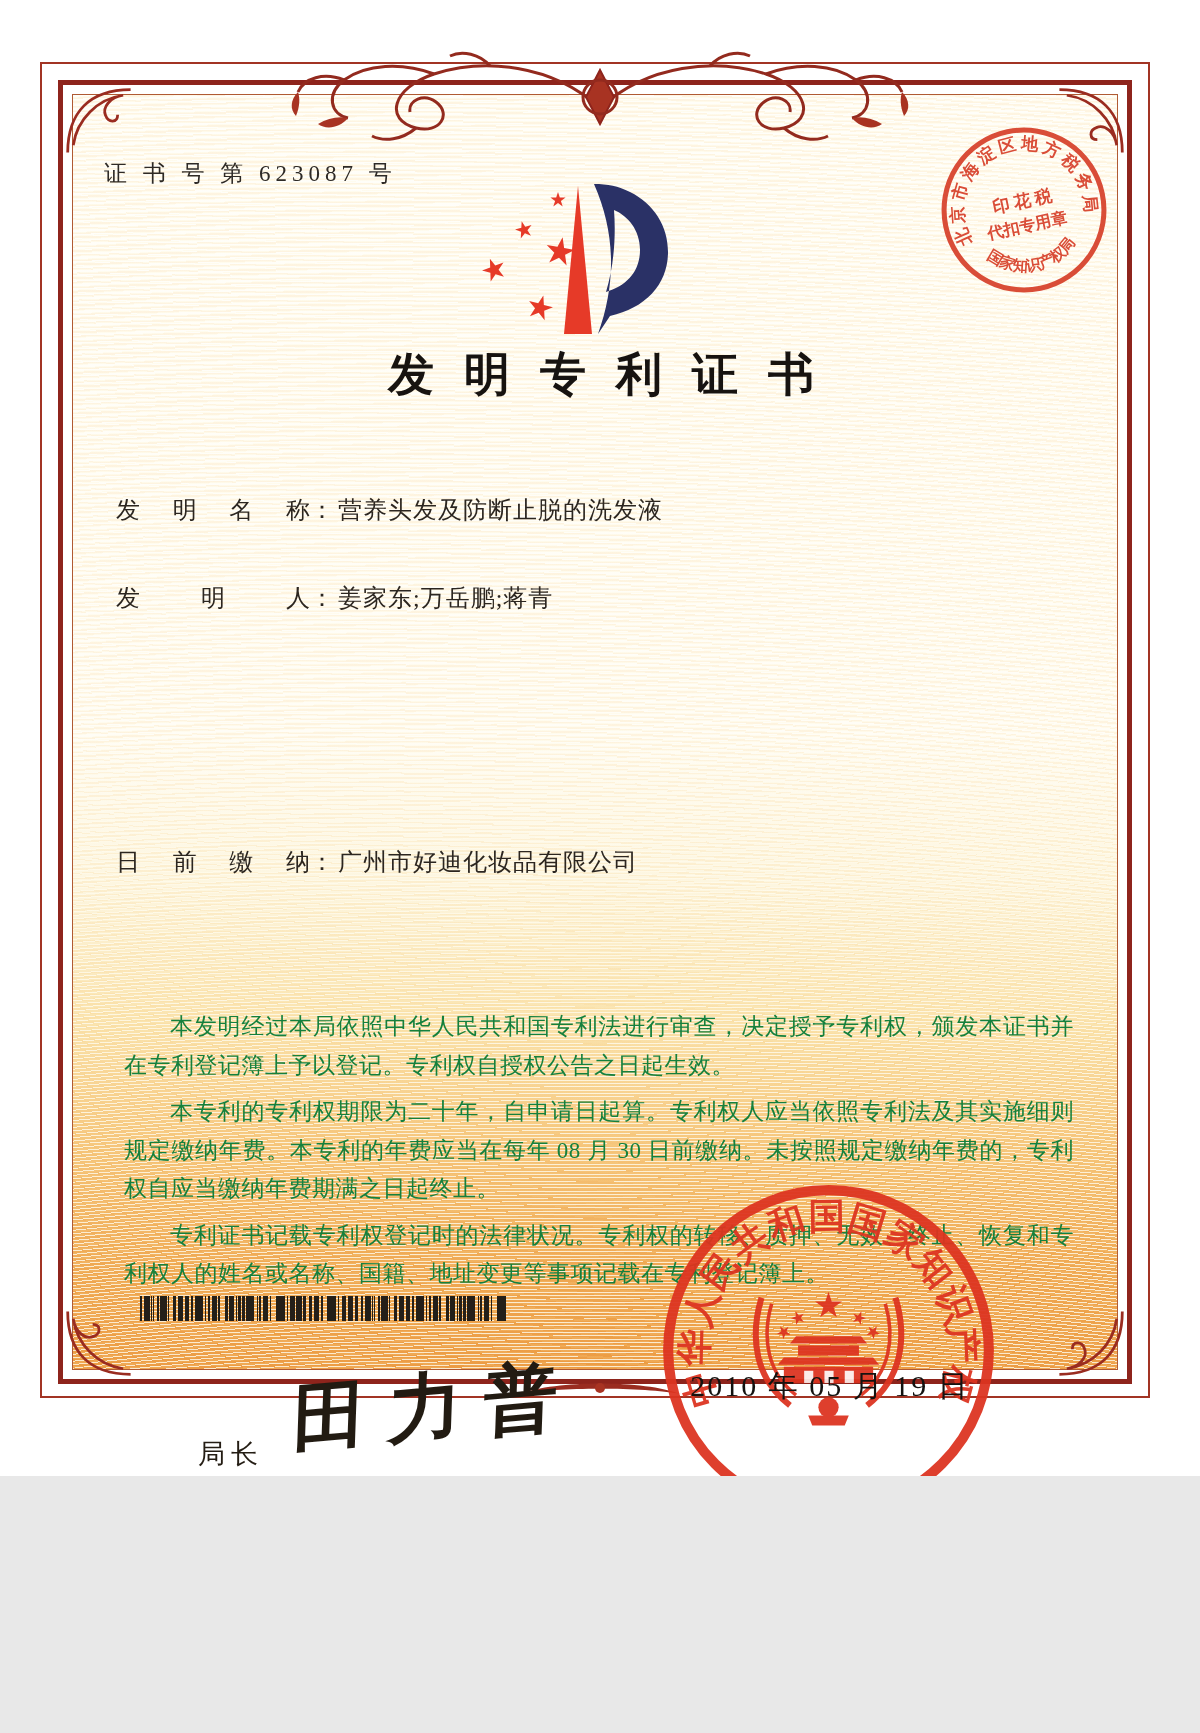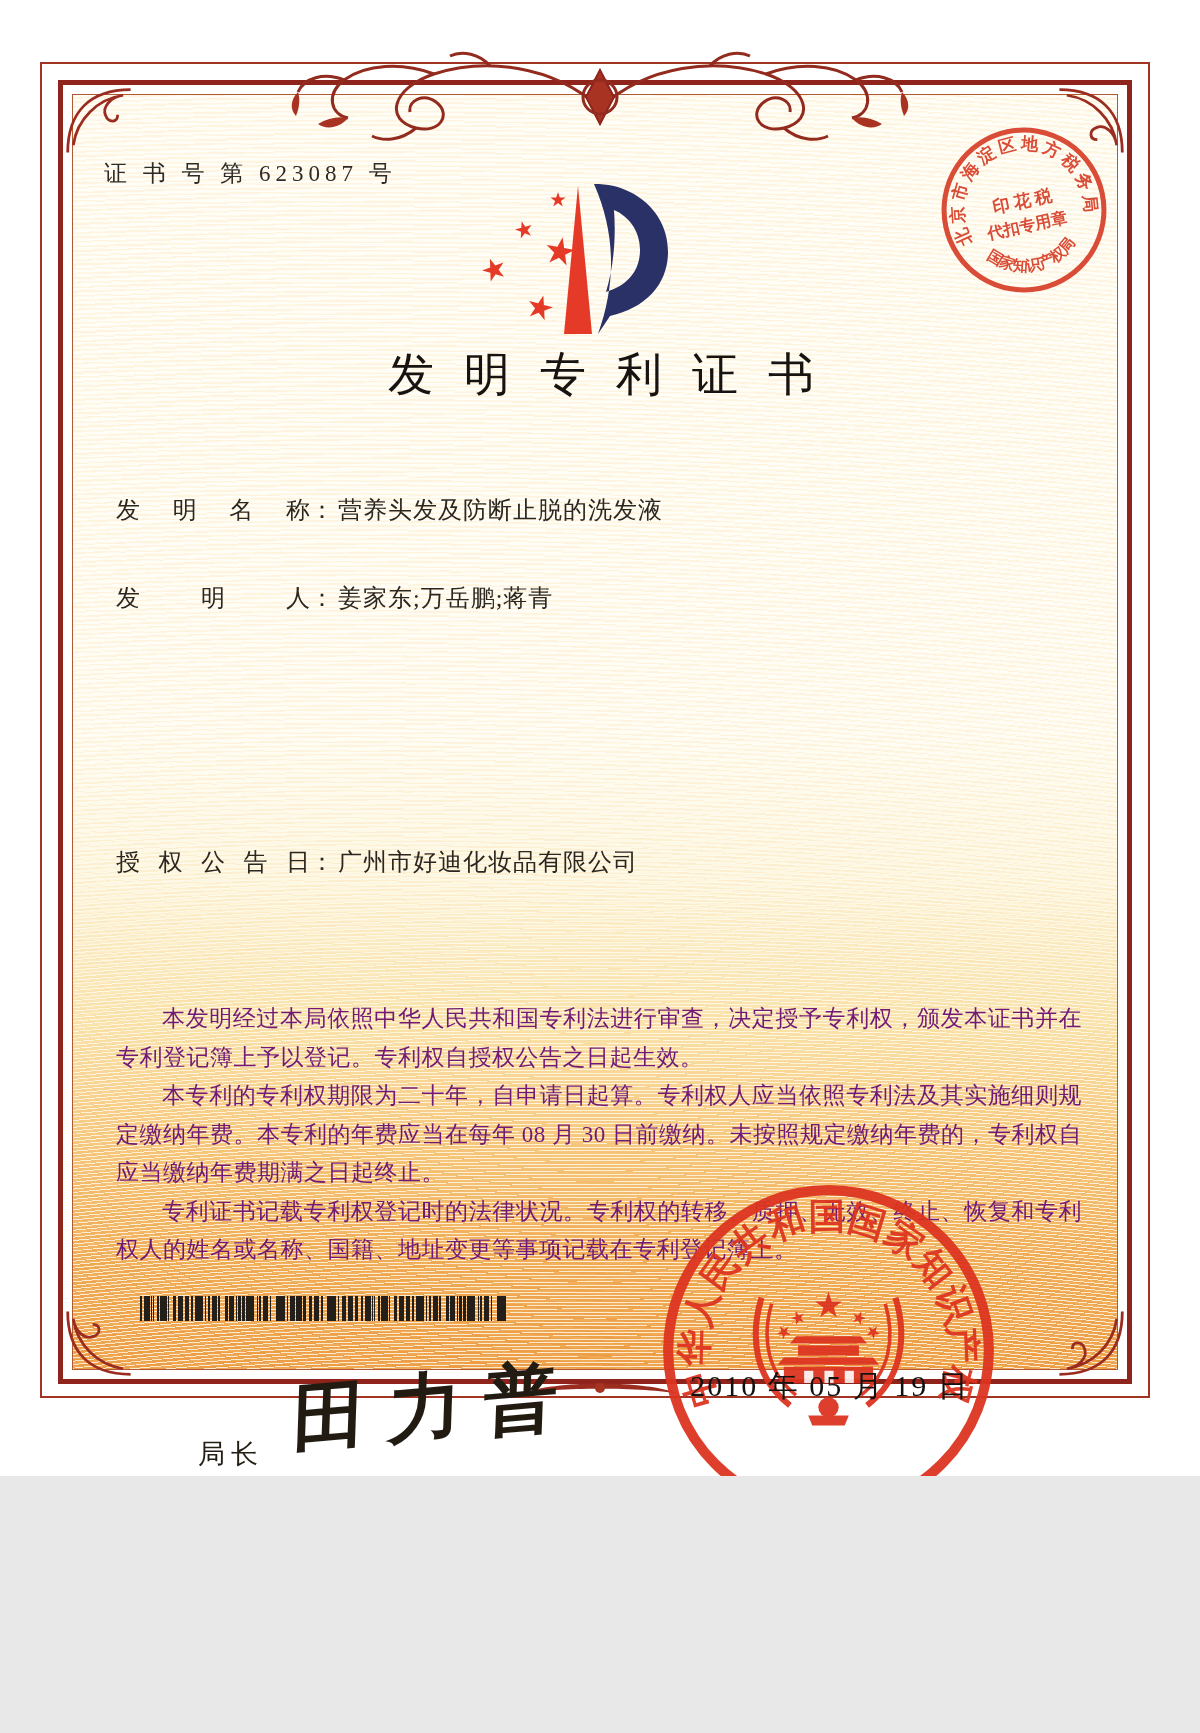--- a/index.html
+++ b/index.html
@@ -31,32 +31,32 @@
   .corner.bl{left:64px;bottom:98px;transform:rotate(270deg);}
   
   .cert-no{
     position:absolute;left:104px;top:158px;
     font-size:23px;letter-spacing:5px;color:#2e2a26;
   }
   .tax-stamp{position:absolute;left:938px;top:124px;transform:rotate(-12deg);opacity:.95;}
   .logo{position:absolute;left:448px;top:184px;}
   .title{
     position:absolute;left:0;right:0;top:344px;text-align:center;
-    font-size:46px;font-weight:normal;color:#171310;
+    font-size:46px;font-weight:bold;color:#171310;
     letter-spacing:30px;padding-left:32px;
   }
   
   .field{position:absolute;left:116px;font-size:24px;color:#2c2620;white-space:nowrap;}
   .flabel{display:inline-block;width:194px;text-align:justify;text-align-last:justify;vertical-align:bottom;}
   .fcolon{display:inline-block;}
   .fvalue{display:inline-block;margin-left:4px;letter-spacing:1px;}
   
   .paras{position:absolute;left:116px;top:1000px;width:966px;}
   .paras p{
-    margin:0;font-size:23px;line-height:38.5px;color:#701a75;
+    margin:8px;font-size:23px;line-height:38.5px;color:#15803d;
     text-align:justify;text-indent:2em;letter-spacing:0.5px;
   }
   
   .barcode{
     position:absolute;left:140px;top:1296px;width:368px;height:25px;
     background-image:
       repeating-linear-gradient(90deg,#241f19 0 2px,transparent 2px 4px,#241f19 4px 9px,transparent 9px 11px,#241f19 11px 12px,transparent 12px 17px),
       repeating-linear-gradient(90deg,#241f19 0 1px,transparent 1px 7px,#241f19 7px 10px,transparent 10px 13px);
   }
   
@@ -163,21 +163,21 @@
 
   <div class="title">发明专利证书</div>
 
   <div class="field" style="top:582px">
     <span class="flabel">发明人</span><span class="fcolon">：</span><span class="fvalue">姜家东;万岳鹏;蒋青</span>
   </div>
   <div class="field" style="top:494px">
     <span class="flabel">发明名称</span><span class="fcolon">：</span><span class="fvalue">营养头发及防断止脱的洗发液</span>
   </div>
   <div class="field" style="top:846px">
-    <span class="flabel">授权公告日</span><span class="fcolon">：</span><span class="fvalue">广州市好迪化妆品有限公司</span>
+    <span class="flabel">日前缴纳</span><span class="fcolon">：</span><span class="fvalue">广州市好迪化妆品有限公司</span>
   </div>
 
   <div class="paras">
     <p>本发明经过本局依照中华人民共和国专利法进行审查，决定授予专利权，颁发本证书并在专利登记簿上予以登记。专利权自授权公告之日起生效。</p>
     <p>本专利的专利权期限为二十年，自申请日起算。专利权人应当依照专利法及其实施细则规定缴纳年费。本专利的年费应当在每年 08 月 30 日前缴纳。未按照规定缴纳年费的，专利权自应当缴纳年费期满之日起终止。</p>
     <p>专利证书记载专利权登记时的法律状况。专利权的转移、质押、无效、终止、恢复和专利权人的姓名或名称、国籍、地址变更等事项记载在专利登记簿上。</p>
   </div>
 
   <div class="barcode"></div>
 

